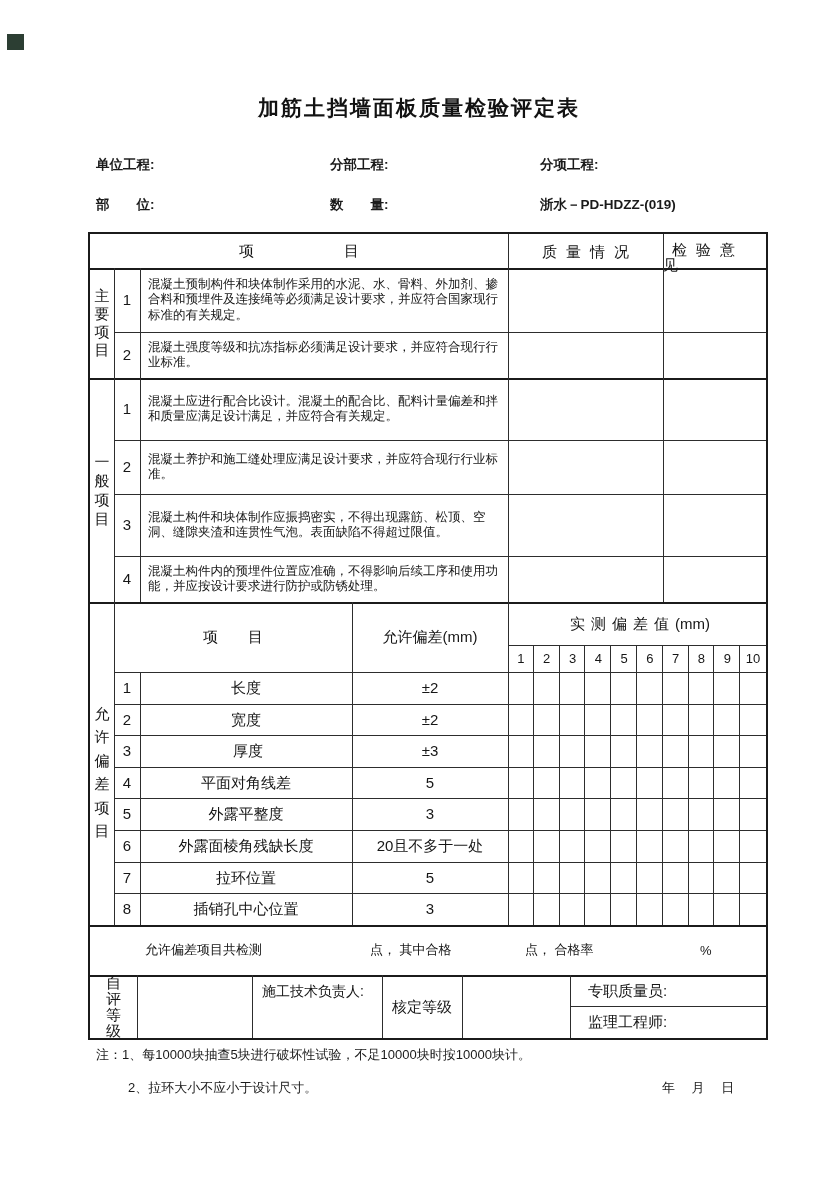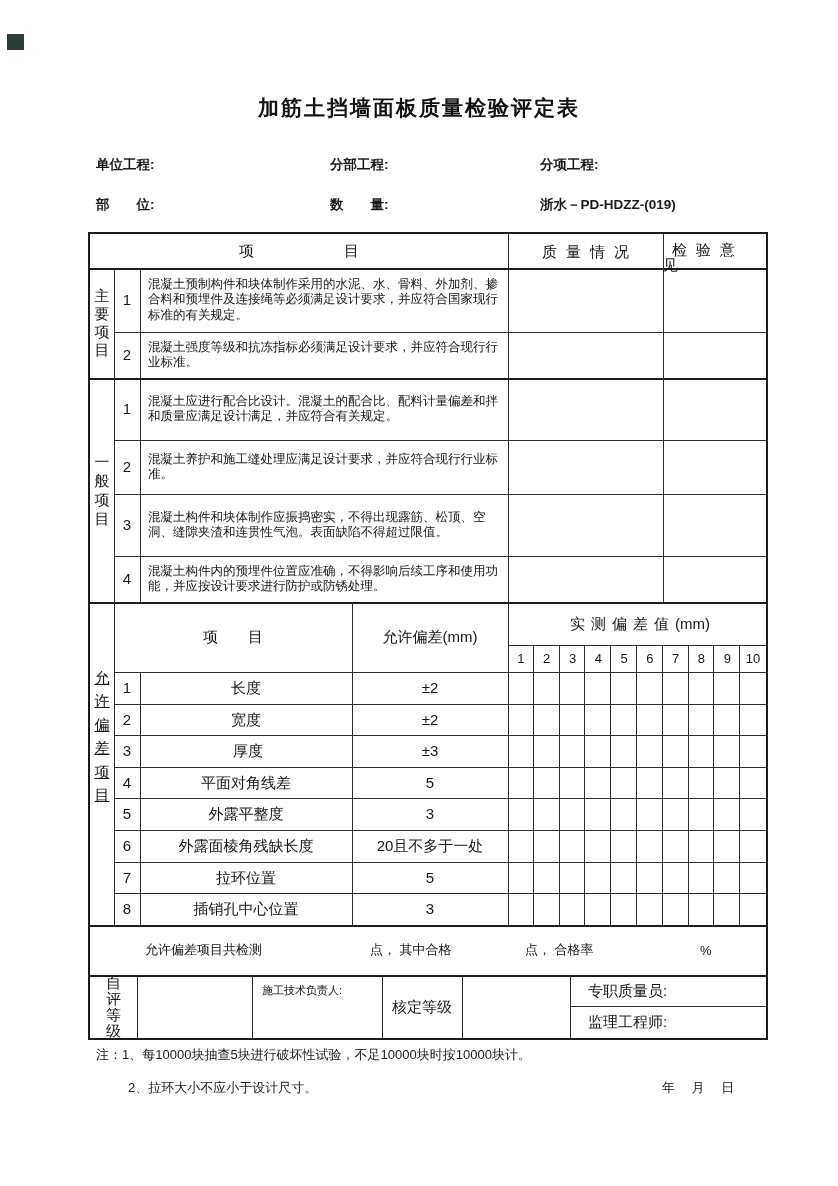--- a/index.html
+++ b/index.html
@@ -97,21 +97,21 @@
       </div>
     <div class="ct" style="left:24px;top:144px;width:26px;height:62px;">1</div>
     <div class="ct lt itemtext" style="left:50px;top:144px;width:350px;height:62px;">混凝土应进行配合比设计。混凝土的配合比、配料计量偏差和拌和质量应满足设计满足，并应符合有关规定。</div>
     <div class="ct" style="left:24px;top:206px;width:26px;height:54px;">2</div>
     <div class="ct lt itemtext" style="left:50px;top:206px;width:350px;height:54px;">混凝土养护和施工缝处理应满足设计要求，并应符合现行行业标准。</div>
     <div class="ct" style="left:24px;top:260px;width:26px;height:62px;">3</div>
     <div class="ct lt itemtext" style="left:50px;top:260px;width:350px;height:62px;">混凝土构件和块体制作应振捣密实，不得出现露筋、松顶、空洞、缝隙夹渣和连贯性气泡。表面缺陷不得超过限值。</div>
     <div class="ct" style="left:24px;top:322px;width:26px;height:46px;">4</div>
     <div class="ct lt itemtext" style="left:50px;top:322px;width:350px;height:46px;">混凝土构件内的预埋件位置应准确，不得影响后续工序和使用功能，并应按设计要求进行防护或防锈处理。</div>
 
-    <div class="ct vert" style="left:0;top:348px;width:24px;height:308px;line-height:23.5px;text-decoration:underline;">
+    <div class="ct vert" style="left:0;top:384px;width:24px;height:308px;line-height:23.5px;">
         <span>允许偏差项目</span>
       </div>
     <div class="ct" style="left:24px;top:368px;width:238px;height:70px;">项　　目</div>
     <div class="ct" style="left:262px;top:368px;width:156px;height:70px;">允许偏差(mm)</div>
     <div class="ct" style="left:418px;top:368px;width:258px;height:43px;">
       <span class="ls6">实测偏差值</span>
         <span>(mm)</span>
     </div>
     <div class="measrow abs" style="left:418px;top:411px;width:258px;height:27px;">
       <span>1</span>
@@ -154,21 +154,21 @@
     <div class="abs" style="left:0;top:691px;width:676px;height:50px;">
       <span class="sumpart" style="left:55px;">允许偏差项目共检测</span>
       <span class="sumpart" style="left:280px;">点， 其中合格</span>
       <span class="sumpart" style="left:435px;">点， 合格率</span>
       <span class="sumpart" style="left:610px;">%</span>
     </div>
 
     <div class="ct" style="left:0;top:741px;width:47px;height:63px;">
       <span style="display:block;width:28px;word-break:break-all;text-align:center;line-height:16px;">自评等级</span>
     </div>
-    <div class="abs" style="left:162px;top:741px;width:130px;height:63px;font-size:11px;padding:8px 0 0 10px;box-sizing:border-box;">施工技术负责人:</div>
+    <div class="abs" style="left:162px;top:741px;width:130px;height:63px;font-size:14px;padding:8px 0 0 10px;box-sizing:border-box;">施工技术负责人:</div>
     <div class="ct" style="left:292px;top:741px;width:80px;height:63px;">核定等级</div>
     <div class="ct lt" style="left:480px;top:772px;width:196px;height:32px;padding-left:18px;box-sizing:border-box;">监理工程师:</div>
     <div class="ct lt" style="left:480px;top:741px;width:196px;height:31px;padding-left:18px;box-sizing:border-box;">专职质量员:</div>
   </div>
 
   <div class="note" style="left:96px;top:1046px;">注：1、每10000块抽查5块进行破坏性试验，不足10000块时按10000块计。</div>
   <div class="note" style="left:128px;top:1079px;">2、拉环大小不应小于设计尺寸。</div>
   <div class="note" style="left:662px;top:1079px;">年　 月　 日</div>
 
 </div>

